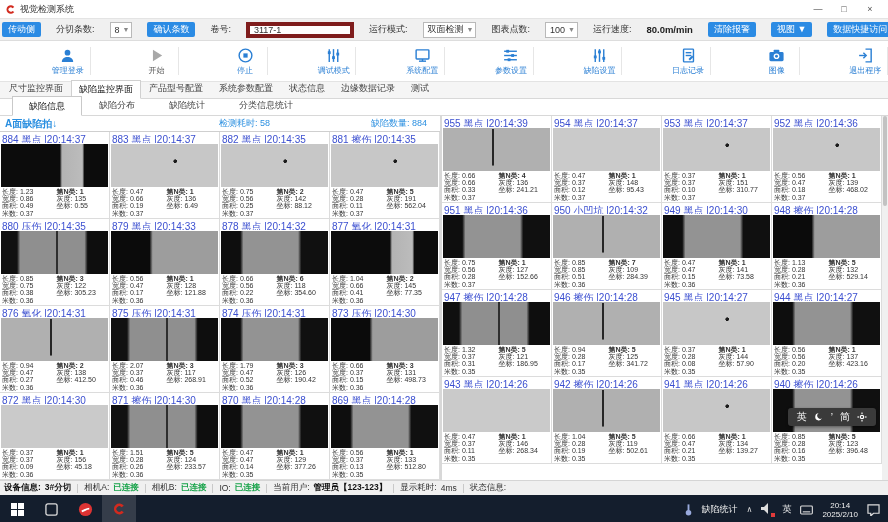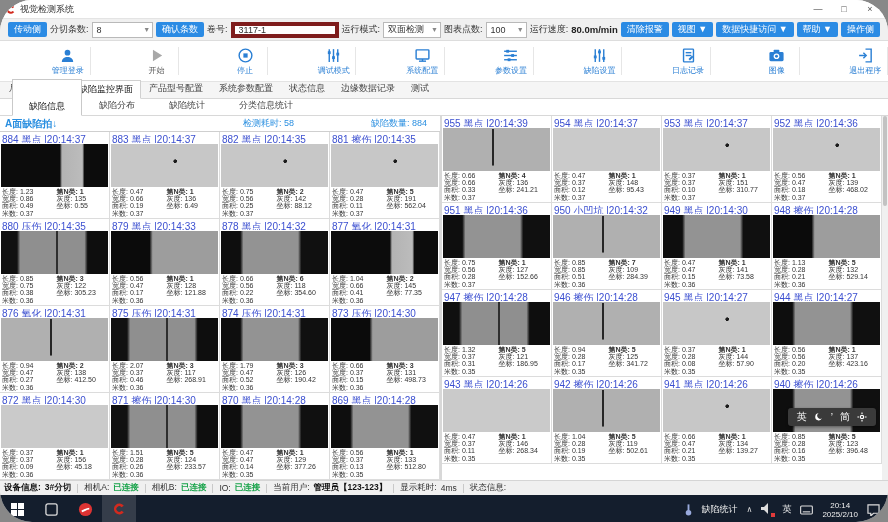--- a/index.html
+++ b/index.html
@@ -1,58 +1,58 @@
 <!DOCTYPE html>
 <html><head>
 <meta charset="utf-8">
 <style>
   * { box-sizing: border-box; margin: 0; padding: 0; }
   html,body { background:#888; }
   body { font-family:"Liberation Sans","DejaVu Sans",sans-serif; }
-  .screen { position:relative; width:888px; height:522px; background:#fff; overflow:hidden; margin:0 auto;border-radius:32px; }
+  .screen { position:relative; width:888px; height:522px; background:#fff; overflow:hidden; margin:0 auto; }
 
   
   .titlebar { height:18px; background:#fff; display:flex; align-items:center; padding:0 5px; font-size:9px; color:#333; }
   .titlebar .logo { width:11px; height:11px; margin-right:4px; }
   .win-controls { margin-left:auto; display:flex; }
   .win-btn { width:26px; height:18px; display:flex; align-items:center; justify-content:center; font-size:9px; color:#555; }
 
   
-  .toolbar1 { height:23px; background:#f0f0f0; border-top:1px solid #e4e4e4; border-bottom:1px solid #ddd; display:flex; align-items:center; gap:3px; padding:0 8px; font-size:9px; color:#333; white-space:nowrap; }
+  .toolbar1 { height:23px; background:#f0f0f0; border-top:1px solid #e4e4e4; border-bottom:1px solid #ddd; display:flex; align-items:center; gap:15px; padding:0 2px; font-size:9px; color:#333; white-space:nowrap; }
   .btn-blue { background:#2b8be4; color:#fff; border:none; border-radius:2px; padding:3px 6px; font-size:9px; line-height:1; }
   .combo { background:#fff; border:1px solid #b9b9b9; height:16px; display:flex; align-items:center; justify-content:space-between; padding:0 2px 0 4px; font-size:9px; color:#333; }
   .combo .arr { color:#888; font-size:7px; margin-left:3px; }
   .tb-input { background:#fff; border:4px solid #7f1d1d; height:16px; padding:0 4px; font-size:9px; width:108px; color:#333; font-family:inherit; }
   .speed-val { font-weight:bold; font-size:9.5px; color:#222; }
   .ml-auto { margin-left:auto; }
 
   
   .toolbar2 { height:41px; background:#fff; border-bottom:1px solid #e3e3e3; display:flex; align-items:center; padding-left:2px; }
   .tbtn { width:46px; height:38px; display:flex; flex-direction:column; align-items:center; justify-content:center; gap:1px; cursor:default;margin-left:44px; }
   .tbtn svg { width:17px; height:17px; }
   .tbtn .lbl { font-size:8px; color:#2a7fd4; white-space:nowrap; }
   .tbtn.gray .lbl { color:#555; }
   .tb-div { width:1px; height:28px; background:#e6e6e6; }
 
   
   .maintabs { height:17px; background:#f5f5f5; border-bottom:1px solid #d8d8d8; display:flex; align-items:flex-end; font-size:9px; color:#444; padding-left:1px; }
   .mtab { padding:2px 7px 2px; border:1px solid transparent; }
   .mtab.active { background:#fff; border:1px solid #d0d0d0; border-bottom:1px solid #fff; color:#111; margin-bottom:-1px; }
   .subtabs { height:17px; background:#fff; border-bottom:1px solid #d8d8d8; display:flex; align-items:flex-end; font-size:9px; color:#444; padding-left:12px; }
-  .stab { padding:20px 16px 2px; border:1px solid transparent; }
+  .stab { padding:3px 16px 2px; border:1px solid transparent; }
   .stab.active { background:#fff; border:1px solid #c9c9c9; border-bottom:1px solid #fff; color:#111; margin-bottom:-1px; }
 
   
   .content { position:relative; height:364px; display:flex; }
   .panel { width:440px; display:flex; flex-direction:column; }
   .v-div { width:2px; background:#d8d8d8; }
   .panel-header { height:16px; display:flex; align-items:center; padding:0 5px; border-bottom:1px solid #cfcfcf; font-size:9px; }
   .p-title { color:#2a8fe0; font-weight:bold; font-size:10px; }
   .p-mid { margin-left:auto; color:#2a8fe0; }
-  .p-right { margin-left:37px; margin-right:8px; color:#2a8fe0;padding-left:40px; }
+  .p-right { margin-left:61px; margin-right:8px; color:#2a8fe0;padding-left:40px; }
   .grid { flex:1; display:grid; grid-template-columns:repeat(4,1fr); grid-auto-rows:87px; }
   .cell { border-right:1px solid #dcdcdc; border-bottom:1px solid #dcdcdc; background:#fff; display:flex; flex-direction:column; overflow:hidden; }
   .cell-header { height:12px; font-size:10px; color:#3b4fd0; padding:1px 2px 0; white-space:nowrap; overflow:hidden; }
   .cell-img { height:45px; margin:1px 1px 0; }
   .cell-info { flex:1; display:flex; padding:1px 2px; font-size:7px; line-height:7.3px; color:#333; }
   .ci-col { width:50%; }
   .ci-col:last-child { padding-left:2px; }
   .ci-b { font-weight:bold; }
   .scrollbar { width:6px; background:#f0f0f0; position:relative; }
   .scroll-thumb { position:absolute; top:0; left:1px; width:4px; height:90px; background:#c2c2c2; border-radius:2px; }

